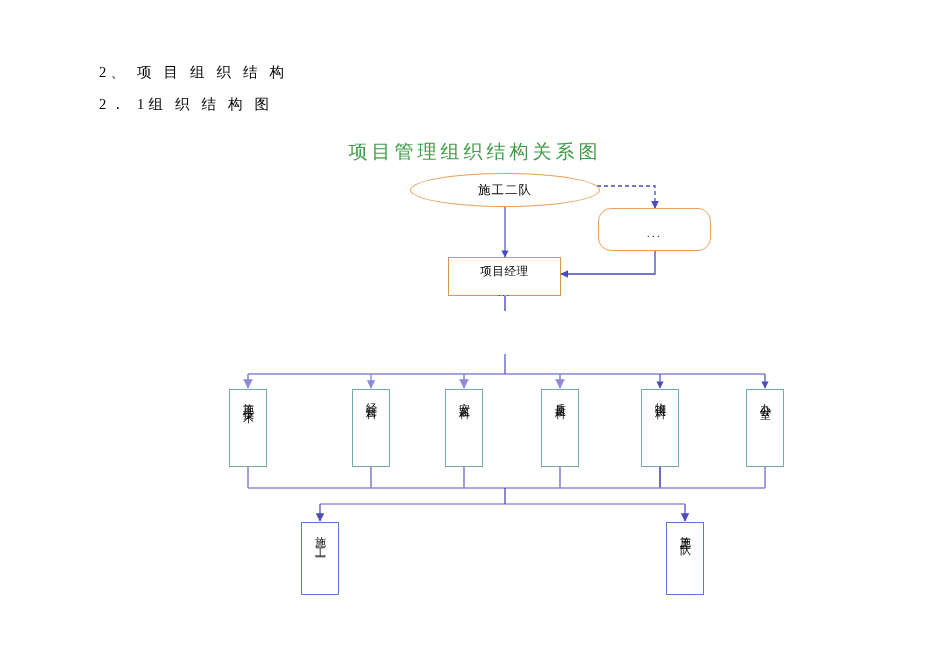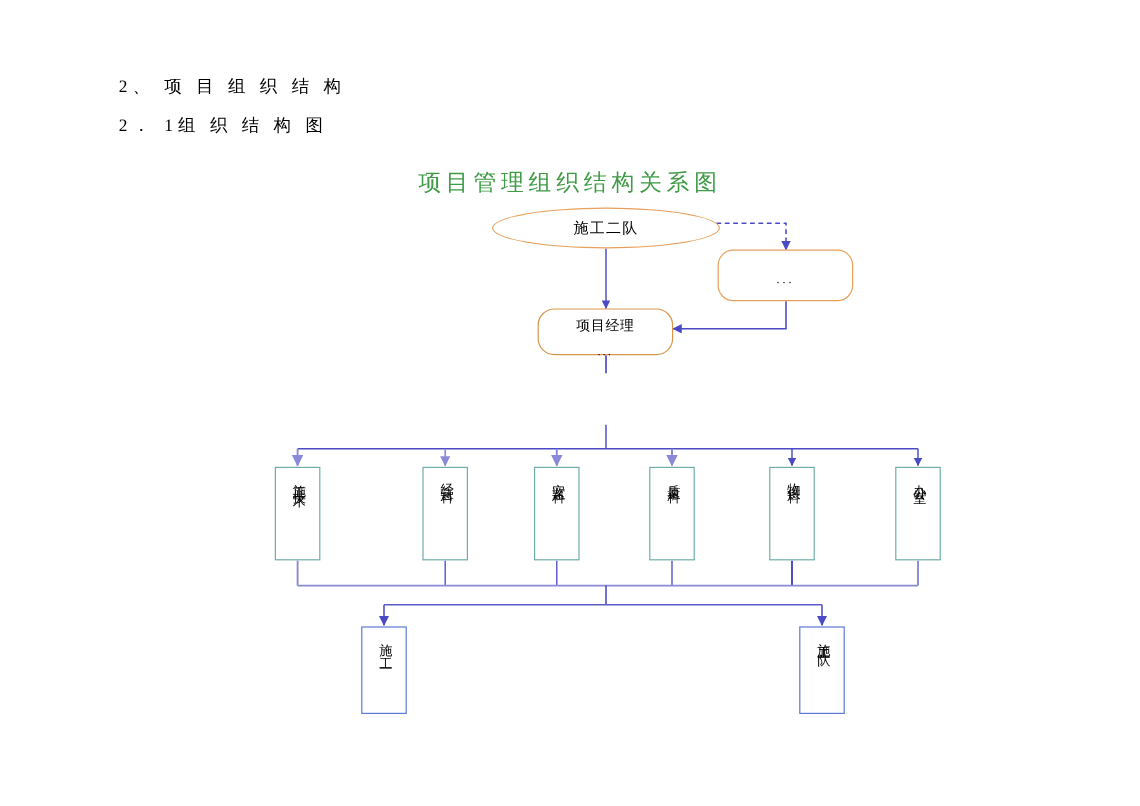--- a/index.html
+++ b/index.html
@@ -197,21 +197,21 @@
   </svg>
 
   <div class="node ellipse-node" style="left:410px; top:173px; width:190px; height:34px;">
     <span>施工二队</span>
   </div>
 
   <div class="node roundrect-node" style="left:598px; top:208px; width:113px; height:43px;">
     <span class="dots dots-rr">...</span>
   </div>
 
-  <div class="node rect-node-orange" style="left:448px; top:257px; width:113px; height:39px;border-radius:14px;">
+  <div class="node rect-node-orange" style="left:448px; top:257px; width:113px; height:39px;">
     <span>项目经理</span>
     <span class="dots dots-mgr">...</span>
   </div>
 
 
   <div class="node dept-node" style="left:229px; top:389px; width:38px; height:78px;">
     <span class="vtext">施工技术</span>
   </div>
 
   <div class="node dept-node" style="left:352px; top:389px; width:38px; height:78px;">

